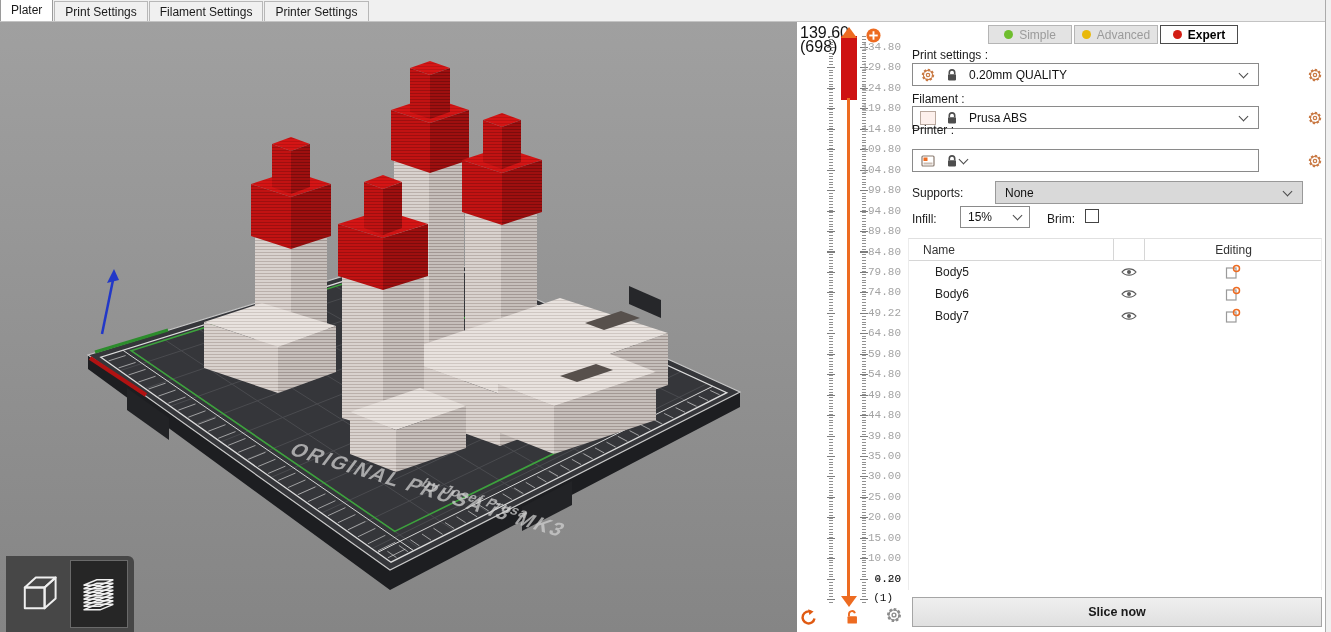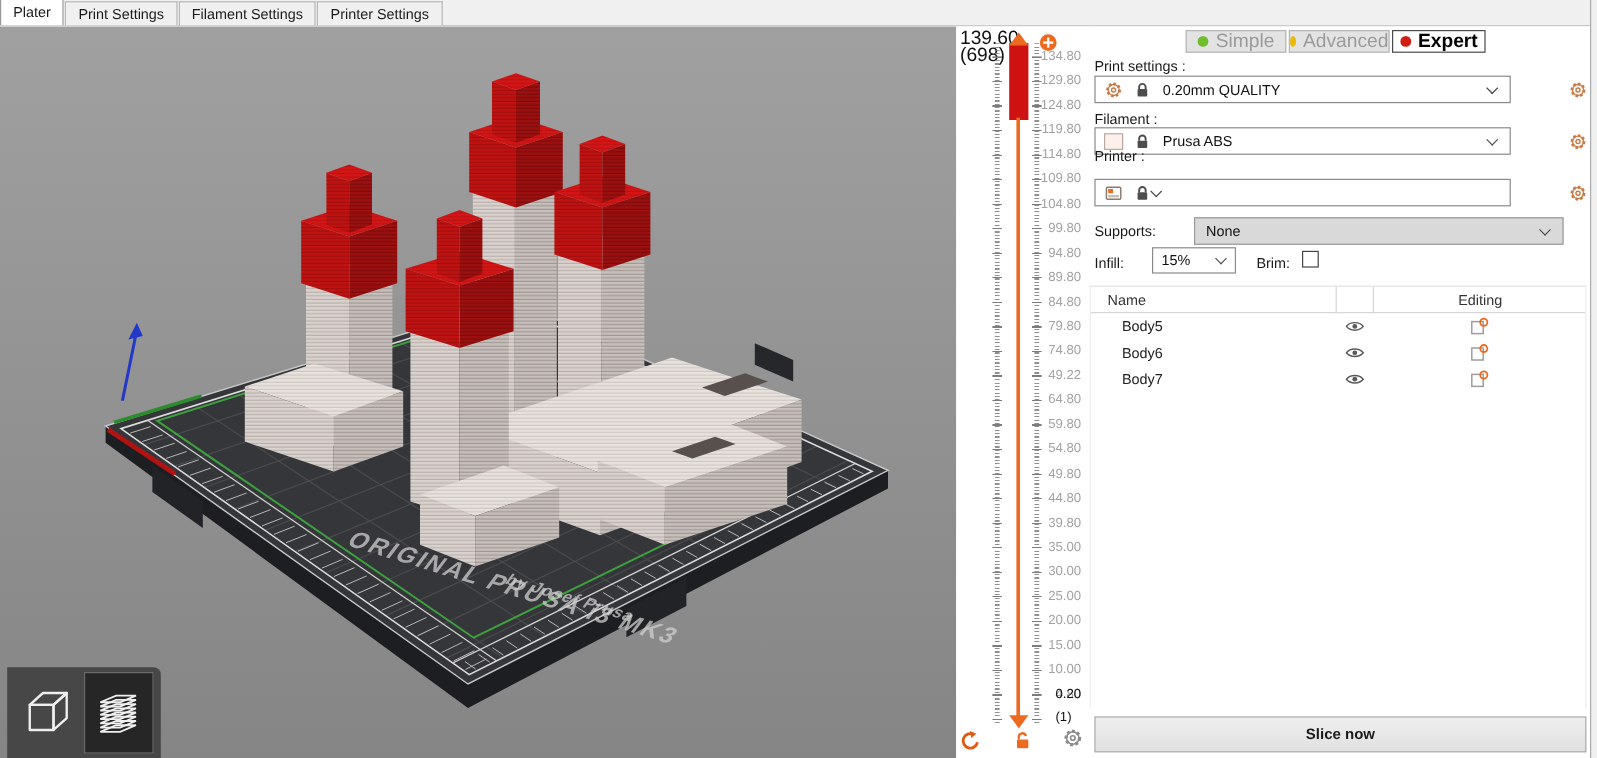--- a/index.html
+++ b/index.html
@@ -30,30 +30,30 @@
         repeating-linear-gradient(to bottom, rgba(125,125,125,.85) 0 1px, transparent 1px 2.8px),
         repeating-linear-gradient(to bottom, rgba(110,110,110,.9) 0 1px, transparent 1px 20.45px);
       background-size:4px 100%, 8px 100%; background-repeat:no-repeat; background-position:2px 0, 0 11px; }
   #redband  { position:absolute; left:44px; top:14px; width:16px; height:64px; }
   #orangetrack { position:absolute; left:50px; top:76px; width:3px; height:500px; }
   .arr-up { position:absolute; left:44px; top:5px; width:0; height:0;
             border-left:8px solid transparent; border-right:8px solid transparent; border-bottom:11px solid #ED6B21; }
   .arr-dn { position:absolute; left:44px; top:574px; width:0; height:0;
             border-left:8px solid transparent; border-right:8px solid transparent; border-top:11px solid #ED6B21; }
   .tick-label { position:absolute; left:58px; width:46px; height:14px; text-align:right;
-                font-size:11px; color:#a3a3a3; line-height:14px; }
+                font-size:11px; color:#a3a3a3; line-height:14px;font-family:Liberation Mono, monospace; }
   .blk { color:#111 !important; }
   #plusbtn { position:absolute; left:69px; top:6px; width:15px; height:15px; cursor:pointer; }
   .sbot-ico { position:absolute; width:18px; height:18px; cursor:pointer; }
 
   
   #panel { position:absolute; left:908px; top:22px; width:417px; height:610px; background:#fff; }
   #modes { position:absolute; left:80px; top:3px; display:flex; gap:2px; }
   .mode-btn { height:19px; width:84px; display:flex; align-items:center; justify-content:center; gap:6px;
-              background:#e3e3e3; border:1px solid #b5b5b5; color:#9b9b9b; font-size:16px; cursor:pointer; }
+              background:#e3e3e3; border:1px solid #b5b5b5; color:#9b9b9b; font-size:12px; cursor:pointer; }
   .mode-btn.active { background:#fdfdfd; border:1px solid #4a4a4a; color:#000; font-weight:bold; width:78px; }
   .dot { width:9px; height:9px; border-radius:50%; display:inline-block; }
 
   .flabel { position:absolute; left:4px; font-size:12px; color:#1a1a1a; }
   .combo { position:absolute; left:4px; width:347px; height:23px; border:1px solid #8a8a8a; background:#fff;
            display:flex; align-items:center; cursor:pointer; }
   .combo .ctext { flex:1; font-size:12px; color:#111; white-space:nowrap; overflow:hidden; }
   .cicon { width:16px; height:16px; margin-left:8px; flex:0 0 auto; }
   .cicon.first { margin-left:7px; }
   .ctext { margin-left:9px; }

